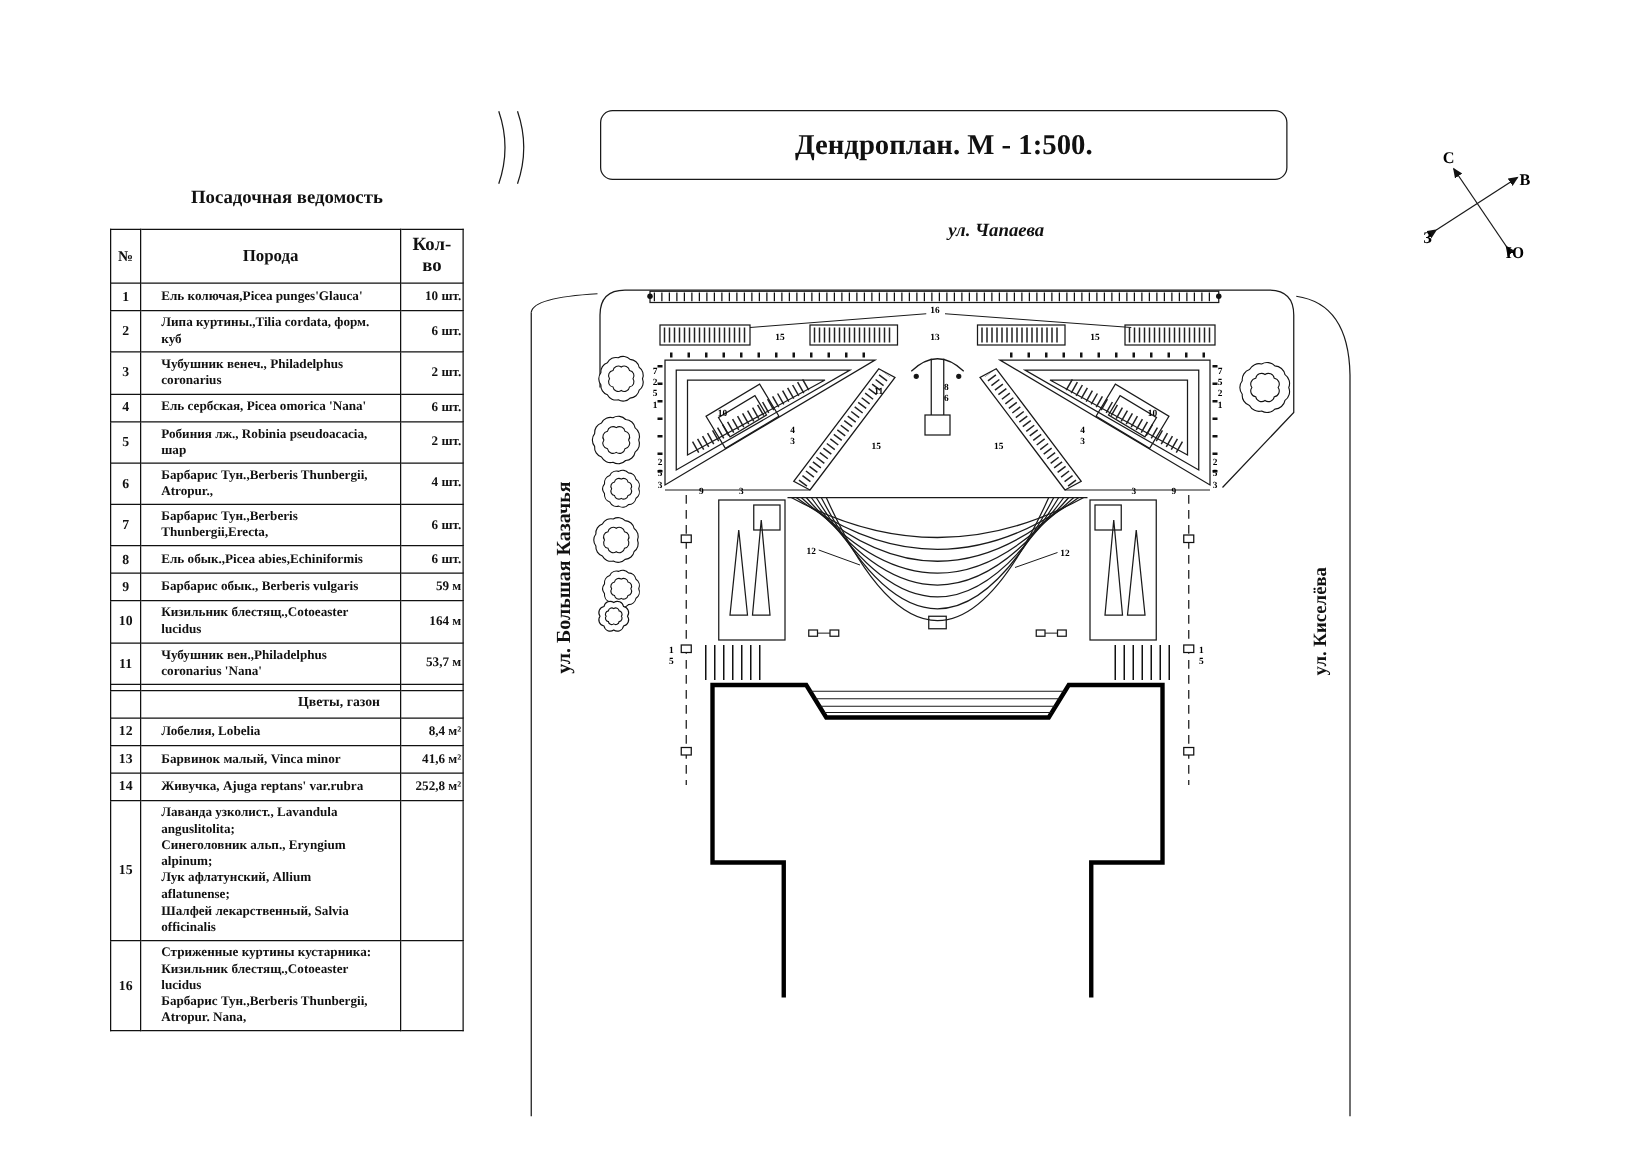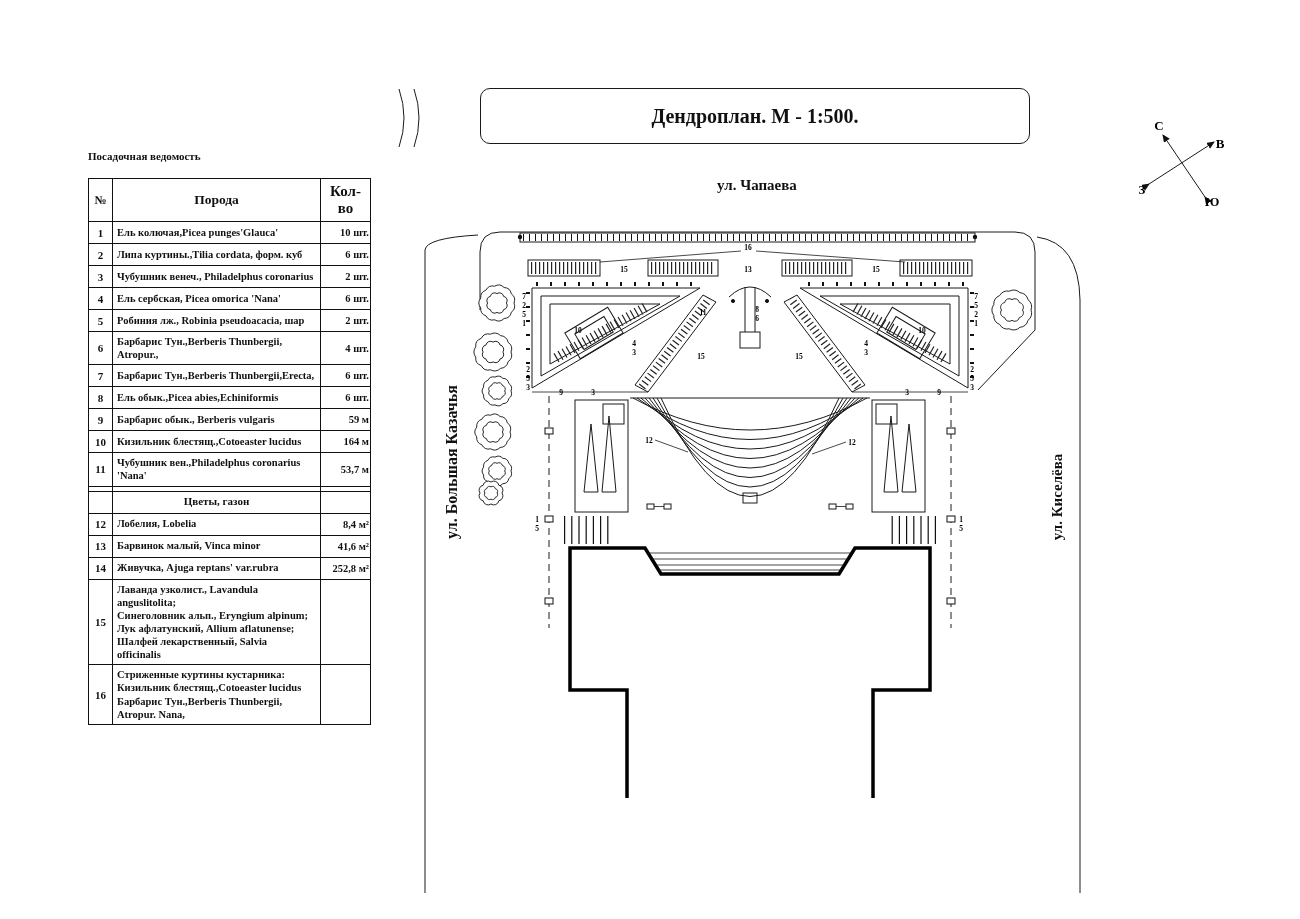--- a/index.html
+++ b/index.html
@@ -4,39 +4,39 @@
 <style>
   html,body{margin:0;padding:0;}
   body{
     width:1300px;height:919px;position:relative;background:#ffffff;
     font-family:"Liberation Serif", serif;color:#111;overflow:hidden;
   }
   .title-box{
     position:absolute;left:480px;top:88px;width:548px;height:54px;
     border:1.5px solid #1a1a1a;border-radius:10px;
     display:flex;align-items:center;justify-content:center;
-    font-size:20px;font-weight:bold;background:#fff;
+    font-size:23px;font-weight:bold;background:#fff;
   }
   .street{position:absolute;font-weight:bold;white-space:nowrap;}
-  .street-top{left:757px;top:177px;transform:translateX(-50%);font-size:15px;}
+  .street-top{left:797px;top:177px;transform:translateX(-50%);font-size:15px;font-style:italic;}
   .street-left{left:452px;top:462px;transform:translate(-50%,-50%) rotate(-90deg);font-size:16px;}
   .street-right{left:1057px;top:497px;transform:translate(-50%,-50%) rotate(-90deg);font-size:15px;}
 
   .table-wrap{position:absolute;left:88px;top:150px;width:283px;}
-  .table-title{text-align:left;font-weight:bold;font-size:11px;margin-bottom:16px;}
+  .table-title{text-align:center;font-weight:bold;font-size:15px;margin-bottom:16px;}
   table{border-collapse:collapse;width:283px;table-layout:fixed;}
   th,td{border:1px solid #111;font-weight:bold;vertical-align:middle;}
   th{padding:4px 2px;}
   th.c-num{font-size:12px;}
   th.c-name{font-size:13.5px;}
   th.c-qty{font-size:15px;}
   td.c-num{text-align:center;font-size:11px;padding:2px 1px;}
-  td.c-name{font-size:10.5px;line-height:1.25;padding:3px 4px;white-space:pre-line;height:15px;}
+  td.c-name{font-size:10.5px;line-height:1.25;padding:3px 16px;white-space:pre-line;height:15px;}
   td.c-qty{text-align:right;font-size:10.5px;padding:2px 1px;}
-  tr.section td.c-name{text-align:center;font-size:11px;}
+  tr.section td.c-name{text-align:right;font-size:11px;}
   tr.spacer td{height:4px;padding:0;}
 
   svg.plan{position:absolute;left:0;top:0;}
   .sline{stroke:#1a1a1a;stroke-width:1;fill:none;}
   .sthin{stroke-width:0.8;}
   .sthick{stroke:#000;stroke-width:3.5;fill:none;stroke-linejoin:miter;}
   .plabel{font-family:"Liberation Serif",serif;font-size:7.5px;font-weight:bold;fill:#000;text-anchor:middle;}
   .tree{fill:#ffffff;stroke:#111;stroke-width:0.9;}
   .compass-letter{font-family:"Liberation Serif",serif;font-size:13px;font-weight:bold;fill:#000;text-anchor:middle;}
 </style>

